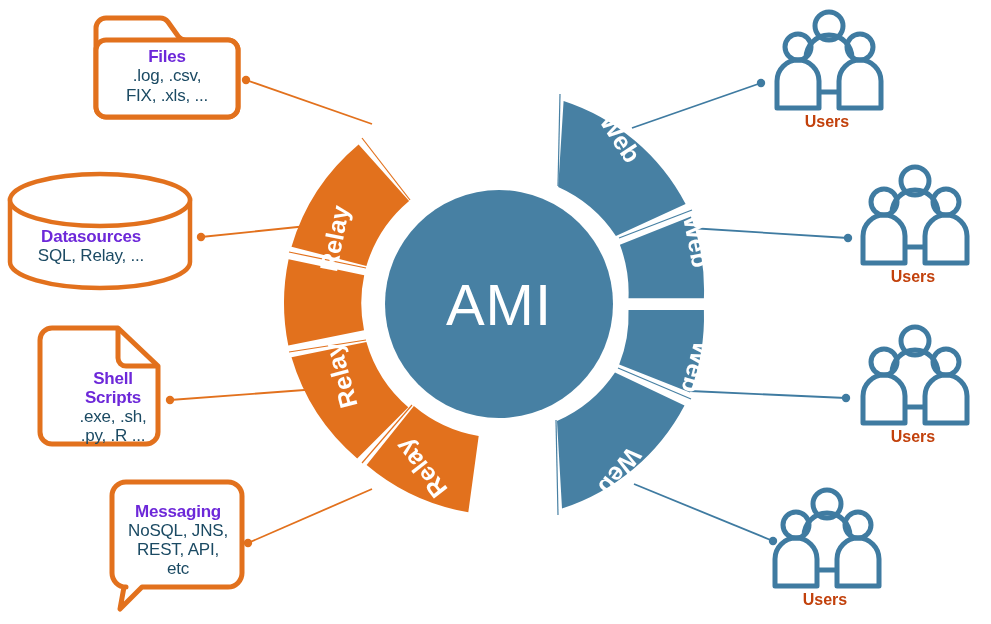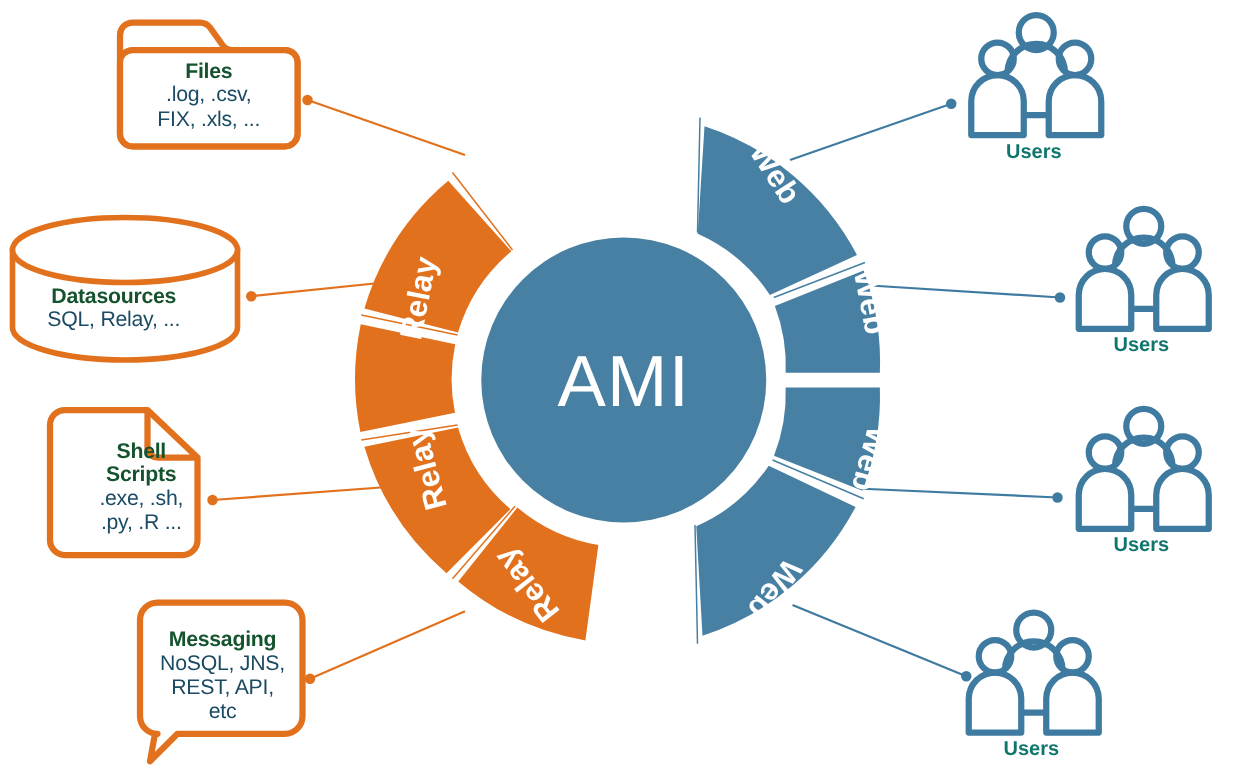--- a/index.html
+++ b/index.html
@@ -31,34 +31,34 @@
     align-items: center;
     justify-content: center;
     text-align: center;
     color: #1b4a63;
     line-height: 1.12;
     pointer-events: none;
   }
   .lb-title {
     font-weight: bold;
     font-size: 17px;
-    color: #14532d;
+    color: #6d28d9;
     letter-spacing: -0.2px;
   }
   .lb-sub {
     font-size: 17px;
     color: #1b4a63;
     letter-spacing: -0.2px;
   }
   .users-caption {
     position: absolute;
     text-align: center;
     font-weight: bold;
     font-size: 16px;
-    color: #0f766e;
+    color: #c2410c;
     width: 120px;
   }
   .arc-label {
     fill: #ffffff;
     font-family: "Liberation Sans", sans-serif;
     font-weight: bold;
     font-size: 25px;
   }
   .center-label {
     fill: #ffffff;
@@ -282,21 +282,21 @@
     <div class="lb-title">Files</div>
     <div class="lb-sub">.log, .csv,</div>
     <div class="lb-sub">FIX, .xls, ...</div>
   </div>
 
   <div class="label-box" style="left:1px; top:224px; width:180px; height:44px;">
     <div class="lb-title">Datasources</div>
     <div class="lb-sub">SQL, Relay, ...</div>
   </div>
 
-  <div class="label-box" style="left:42px; top:346px; width:124px; height:86px;padding-left:18px;">
+  <div class="label-box" style="left:42px; top:364px; width:124px; height:86px;padding-left:18px;">
     <div class="lb-title">Shell</div>
     <div class="lb-title">Scripts</div>
     <div class="lb-sub">.exe, .sh,</div>
     <div class="lb-sub">.py, .R ...</div>
   </div>
 
   <div class="label-box" style="left:114px; top:498px; width:128px; height:84px;">
     <div class="lb-title">Messaging</div>
     <div class="lb-sub">NoSQL, JNS,</div>
     <div class="lb-sub">REST, API,</div>

